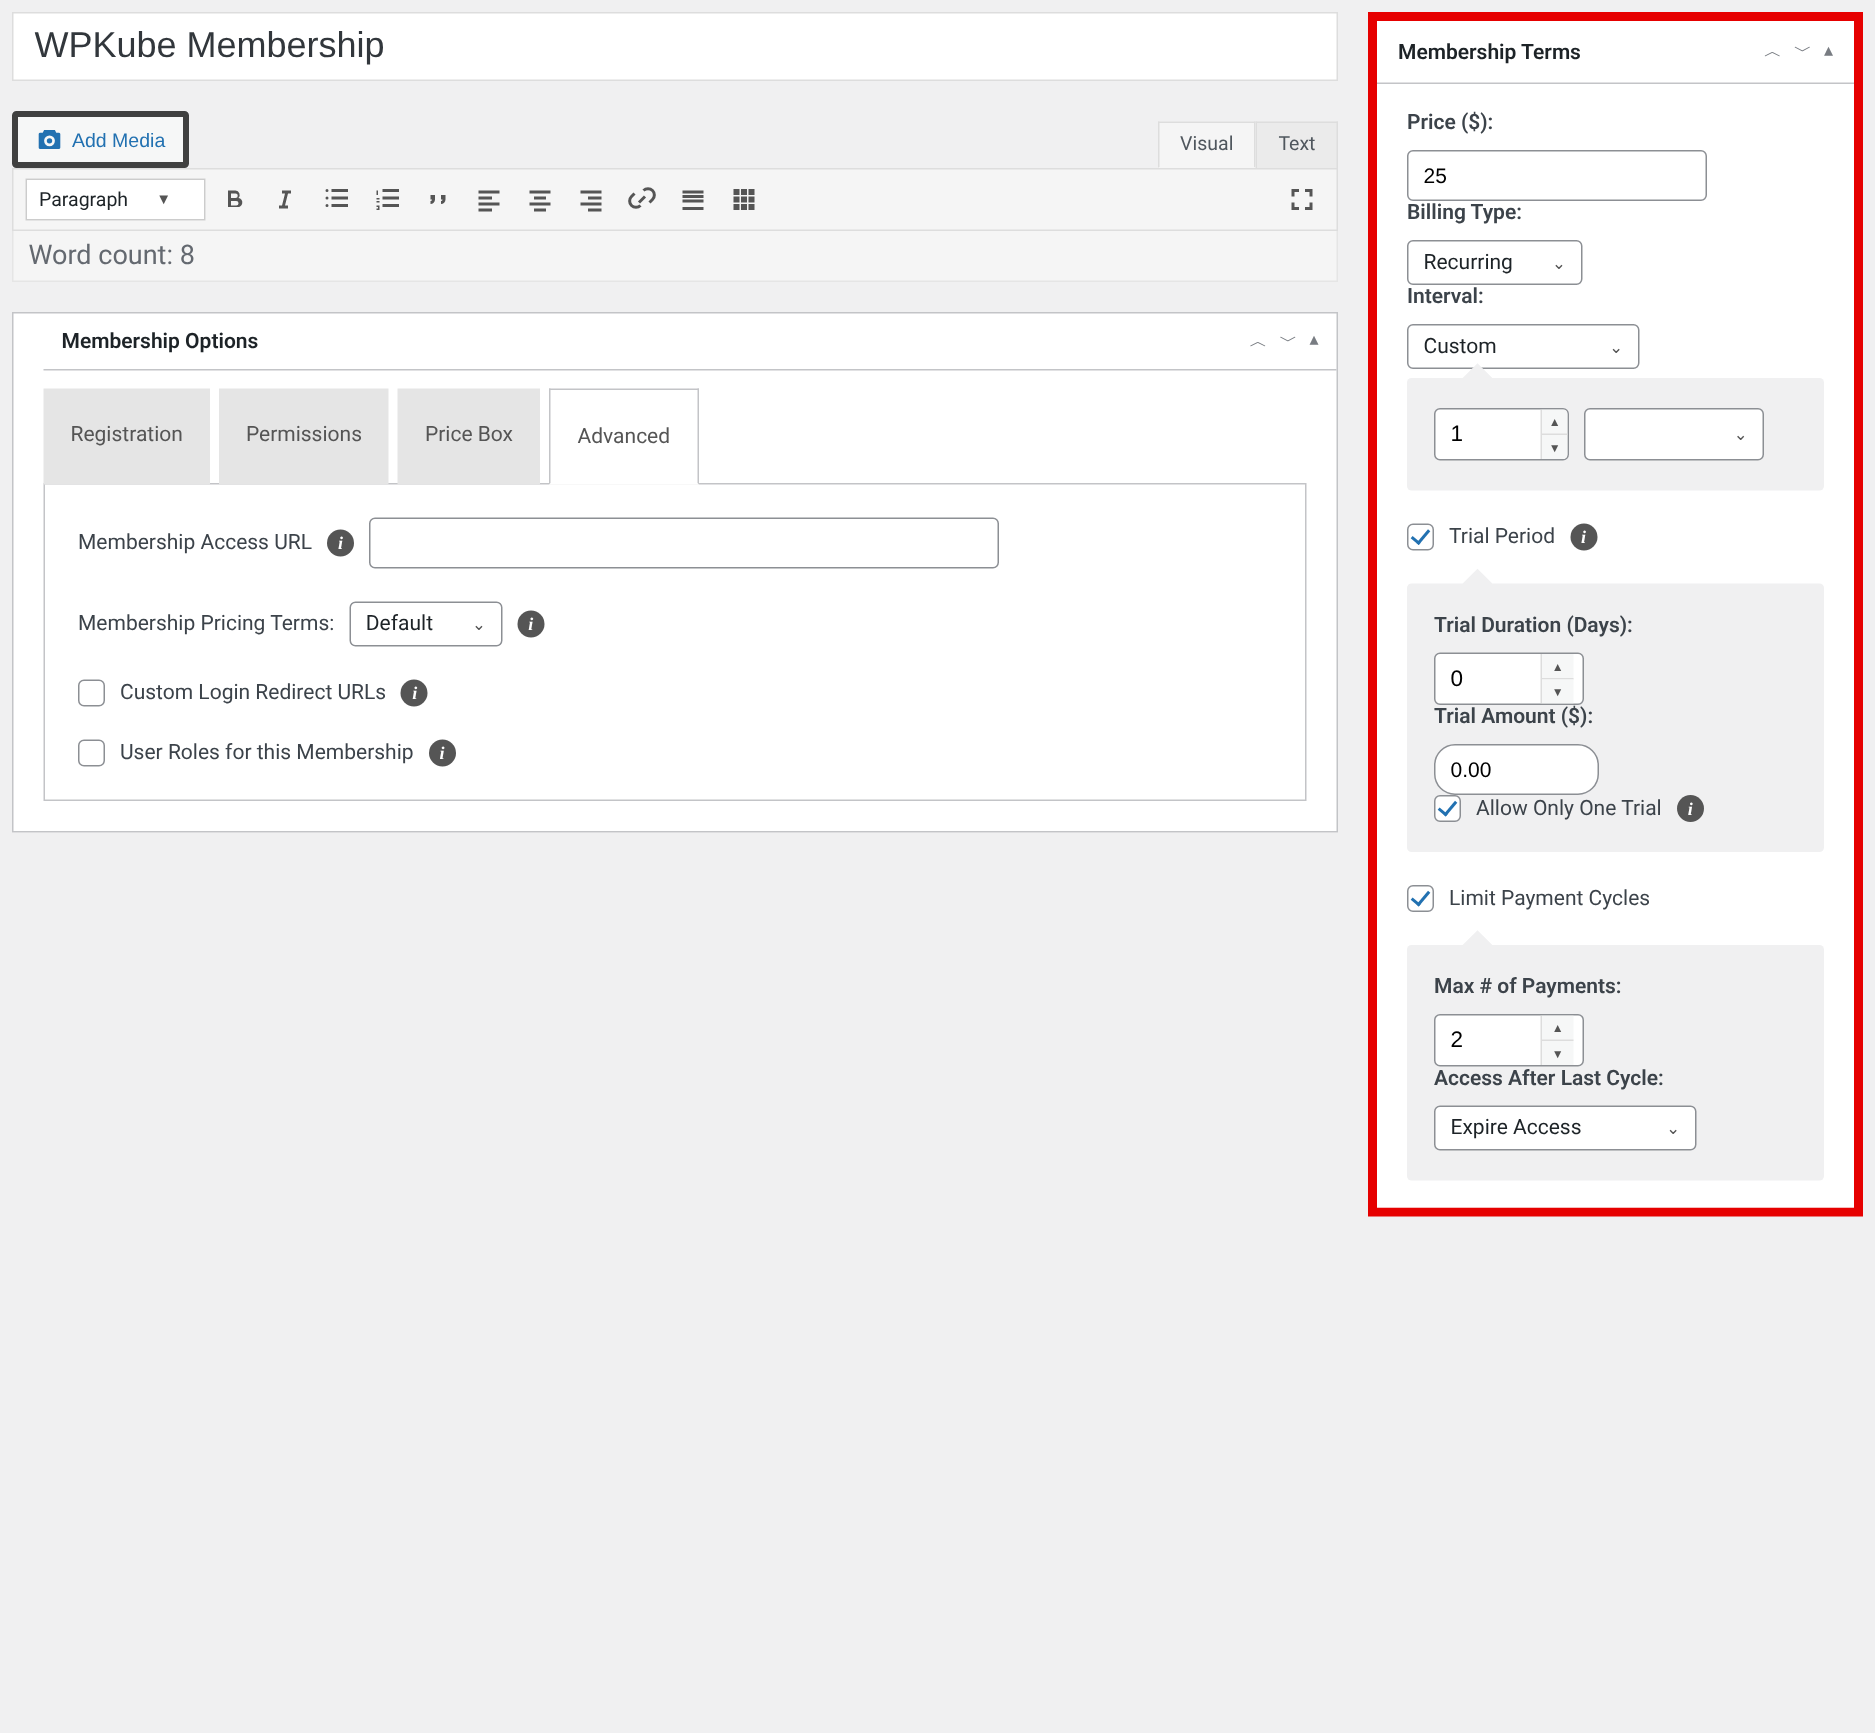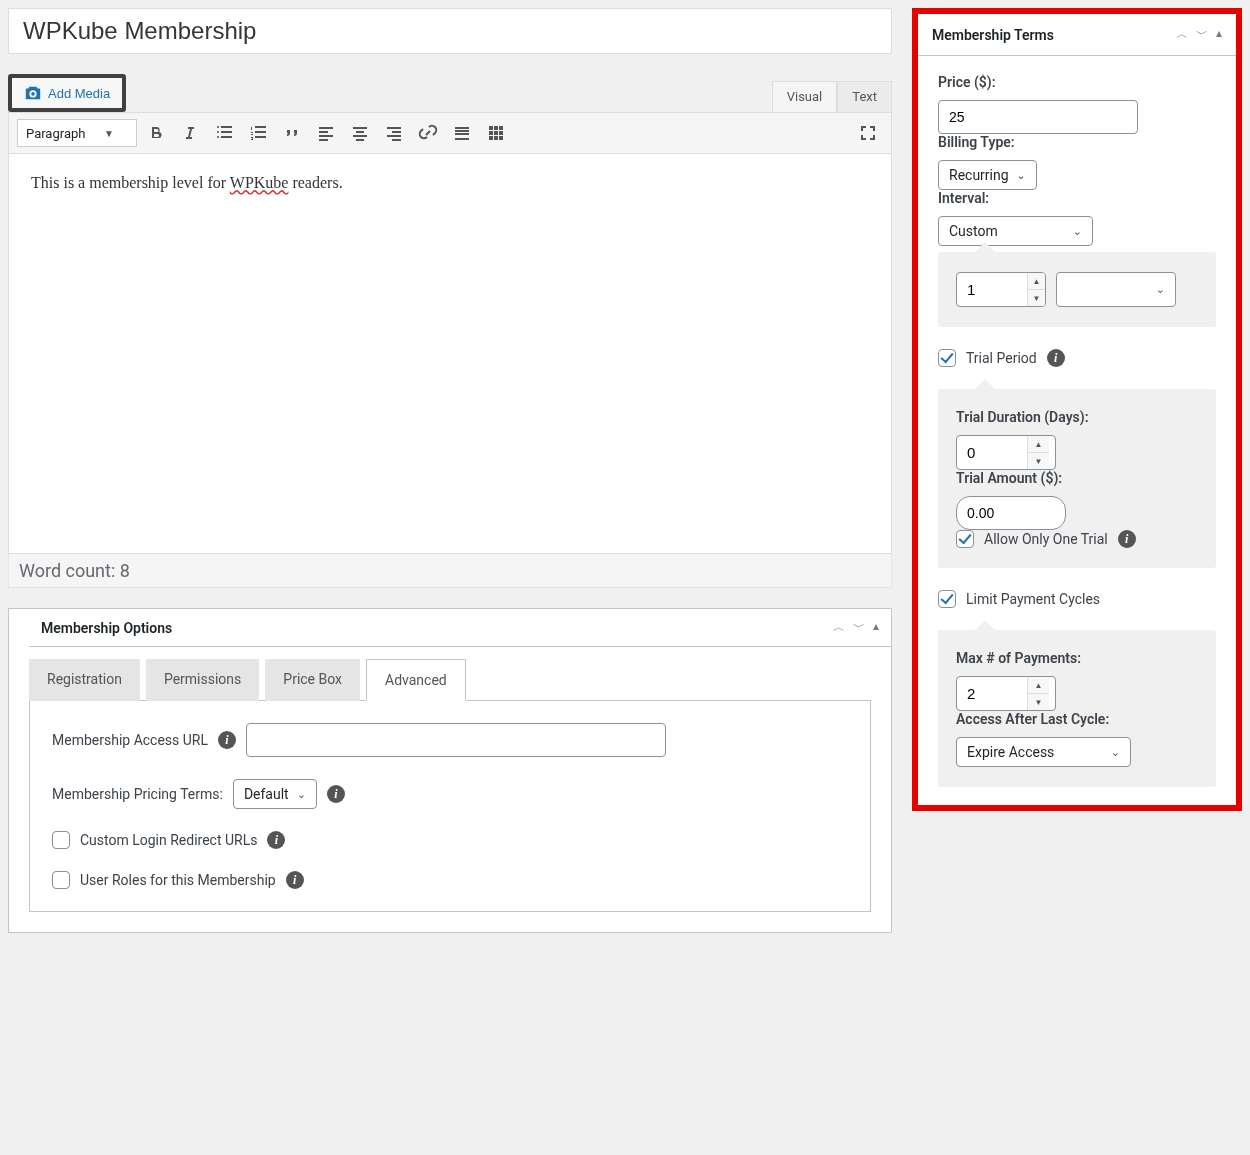--- a/index.html
+++ b/index.html
@@ -143,21 +143,21 @@
   .postbox-actions span { cursor: pointer; font-size: 12px; }
 
   
   .opt-tabs {
     display: flex;
     gap: 6px;
     margin-bottom: 0;
     padding: 12px 20px 0;
   }
   .opt-tab {
-    padding: 12px 18px;
+    padding: 23px 18px;
     background: #e5e5e5;
     color: #555;
     font-size: 14px;
     cursor: pointer;
   }
   .opt-tab.active {
     background: #fff;
     border: 1px solid #c3c4c7;
     border-bottom: 1px solid #fff;
     position: relative;
@@ -180,21 +180,21 @@
     border-radius: 4px;
     padding: 6px 10px;
     font-size: 14px;
     background: #fff;
     min-height: 34px;
   }
   .wide { flex: 1; max-width: 420px; }
   .select-box {
     display: inline-flex;
     align-items: center;
-    gap: 8px;
+    gap: 26px;
     border: 1px solid #8c8f94;
     border-radius: 4px;
     padding: 6px 10px;
     background: #fff;
     font-size: 14px;
     cursor: pointer;
   }
   .select-box .caret { font-size: 11px; color: #555; }
 
   .info-icon {
@@ -417,23 +417,20 @@
           </svg>
         </div>
       <div class="tb-spacer"></div>
       <div class="tb-btn">
           <svg viewBox="0 0 20 20">
             <path d="M3 3h5v2H5v3H3V3zm14 0v5h-2V5h-3V3h5zM3 17v-5h2v3h3v2H3zm14 0h-5v-2h3v-3h2v5z"></path>
           </svg>
         </div>
     </div>
 
-    <div class="editor-body">
-      <span>This is a membership level for </span><span class="wavy">WPKube</span><span> readers.</span>
-    </div>
 
     <div class="status-bar">
       <span>Word count: 8</span>
     </div>
 
     
     <div class="postbox">
       <div class="postbox-header">
         <h2>Membership Options</h2>
         <div class="postbox-actions">

